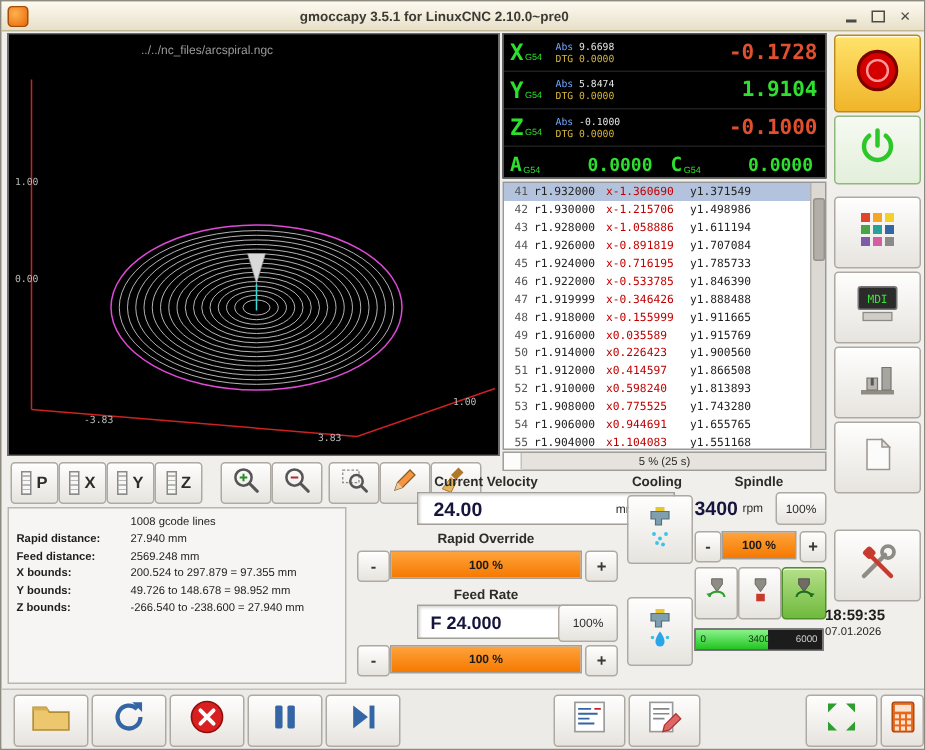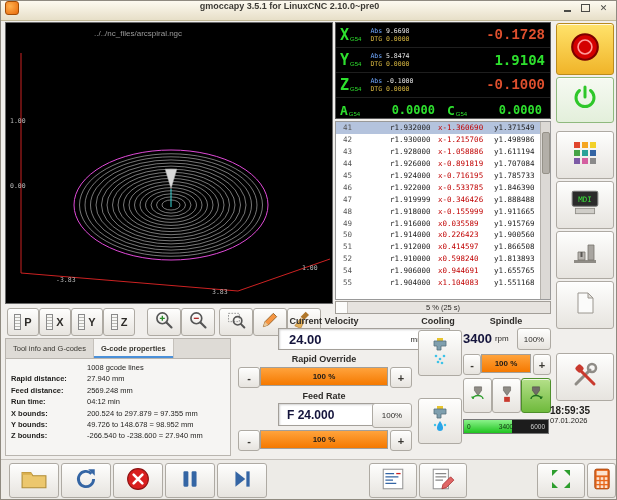--- a/index.html
+++ b/index.html
@@ -1,21 +1,21 @@
 <!DOCTYPE html>
 <html style="--accent: #f57900; --dro-green: #2ee02e; --dro-red: #e0502e; --gx: #c00000;"><head>
 <meta charset="utf-8">
 <style>
   html,body{margin:0;padding:0;background:#d8d6d2;}
   .win{position:relative;width:617px;height:500px;box-sizing:border-box;background:#f1efec;
        border:1px solid #8f8a80;font-family:"Liberation Sans",sans-serif;overflow:hidden;}
   
   .titlebar{position:absolute;left:0;top:0;right:0;height:19px;
        background:linear-gradient(#fdfaf0,#e7dfc8);border-bottom:1px solid #c2b896;
-       display:flex;}
+       display:flex;align-items:center;}
   .app-icon{width:12px;height:12px;border-radius:3px;margin-left:4px;
        background:radial-gradient(circle at 35% 35%,#ffb14e,#e8690b);border:1px solid #a34d06;}
   .title{flex:1;text-align:center;font-size:9px;font-weight:bold;color:#3c3a35;}
   .winbtns{display:flex;gap:3px;margin-right:5px;}
   .wbtn{width:15px;height:13px;display:flex;align-items:center;justify-content:center;
        font-size:9px;color:#4a4a46;}
   .min-g{width:7px;border-bottom:2px solid #4a4a46;height:7px;}
   .max-g{width:7px;height:6px;border:1px solid #4a4a46;}
   
   .btn{position:absolute;background:linear-gradient(#fefefd,#e7e4df);border:1px solid #aeaaa3;
@@ -46,33 +46,33 @@
        font-family:"DejaVu Sans Mono",monospace;margin-left:4px;}
   .dro-axis.sm{font-size:13px;}
   .dro-sys{font-size:6px;color:var(--dro-green,#2ee02e);margin:7px 0 0 1px;}
   .dro-mid{margin-left:9px;}
   .dro-line{display:block;line-height:8px;font-size:6.5px;
        font-family:"DejaVu Sans Mono",monospace;white-space:pre;}
   .abs{color:#6fa8ff;} .absval{color:#e6e6e6;}
   .dtg{color:#d7b640;} .dtgval{color:#d7b640;}
   .dro-main{position:absolute;right:5px;font-size:14px;font-weight:bold;
        font-family:"DejaVu Sans Mono",monospace;}
-  .neg{color:var(--dro-red,#e0502e);font-family:Liberation Mono, monospace;} .pos{color:var(--dro-green,#2ee02e);}
+  .neg{color:var(--dro-red,#e0502e);} .pos{color:var(--dro-green,#2ee02e);}
   .dro-half{flex:1;display:flex;align-items:center;}
   .dro-main-ac{margin-left:auto;margin-right:8px;font-size:12px;font-weight:bold;
        font-family:"DejaVu Sans Mono",monospace;}
   
   .gcode{position:absolute;left:334px;top:120px;width:216px;height:179px;background:#fff;
        border:1px solid #999;box-sizing:border-box;overflow:hidden;
        font-family:"DejaVu Sans Mono",monospace;font-size:7.5px;}
   .glist{position:absolute;left:0;top:0;right:9px;bottom:0;}
   .gline{display:flex;height:11.9px;align-items:center;white-space:pre;}
   .gline.cur{background:#b4c3dd;}
   .gn{width:16px;text-align:right;color:#555;margin-right:4px;flex-shrink:0;}
-  .gr{width:48px;color:#222;flex-shrink:0;margin-left:34px;}
+  .gr{width:48px;color:#222;flex-shrink:0;}
   .gx{width:56px;color:var(--gx,#c00000);flex-shrink:0;}
   .gy{color:#222;}
   .gscroll{position:absolute;right:0;top:0;width:9px;bottom:0;background:#dcd9d5;
        border-left:1px solid #b5b1ab;}
   .gthumb{position:absolute;top:10px;left:1px;width:6px;height:40px;background:#b3afa8;
        border:1px solid #969289;border-radius:2px;}
   .progress{position:absolute;left:334px;top:300px;width:216px;height:13px;box-sizing:border-box;
        border:1px solid #a29e98;background:#e6e3df;display:flex;align-items:center;
        justify-content:center;font-size:7.5px;color:#2e2c29;}
   .pfill{position:absolute;left:0;top:0;bottom:0;background:#fcfcfb;
@@ -261,53 +261,46 @@
         <div class="gline"><span class="gn">43</span><span class="gr">r1.928000</span><span class="gx">x-1.058886</span><span class="gy">y1.611194</span></div>
         <div class="gline"><span class="gn">44</span><span class="gr">r1.926000</span><span class="gx">x-0.891819</span><span class="gy">y1.707084</span></div>
         <div class="gline"><span class="gn">45</span><span class="gr">r1.924000</span><span class="gx">x-0.716195</span><span class="gy">y1.785733</span></div>
         <div class="gline"><span class="gn">46</span><span class="gr">r1.922000</span><span class="gx">x-0.533785</span><span class="gy">y1.846390</span></div>
         <div class="gline"><span class="gn">47</span><span class="gr">r1.919999</span><span class="gx">x-0.346426</span><span class="gy">y1.888488</span></div>
         <div class="gline"><span class="gn">48</span><span class="gr">r1.918000</span><span class="gx">x-0.155999</span><span class="gy">y1.911665</span></div>
         <div class="gline"><span class="gn">49</span><span class="gr">r1.916000</span><span class="gx">x0.035589</span><span class="gy">y1.915769</span></div>
         <div class="gline"><span class="gn">50</span><span class="gr">r1.914000</span><span class="gx">x0.226423</span><span class="gy">y1.900560</span></div>
         <div class="gline"><span class="gn">51</span><span class="gr">r1.912000</span><span class="gx">x0.414597</span><span class="gy">y1.866508</span></div>
         <div class="gline"><span class="gn">52</span><span class="gr">r1.910000</span><span class="gx">x0.598240</span><span class="gy">y1.813893</span></div>
+        <div class="gline"><span class="gn">53</span><span class="gr">r1.908000</span><span class="gx">x0.775525</span><span class="gy">y1.743280</span></div>
         <div class="gline"><span class="gn">54</span><span class="gr">r1.906000</span><span class="gx">x0.944691</span><span class="gy">y1.655765</span></div>
         <div class="gline"><span class="gn">55</span><span class="gr">r1.904000</span><span class="gx">x1.104083</span><span class="gy">y1.551168</span></div>
       </div>
     <div class="gscroll">
       <div class="gthumb"></div>
     </div>
   </div>
   <div class="progress">
     <div class="pfill" style="width: 5%;"></div>
     <span class="ptext">5 % (25 s)</span>
   </div>
 
   <div class="tabs-panel">
-    <div class="tabbar">
-      <div class="tab">Tool info and G-codes</div>
-      <div class="tab active">G-code properties</div>
-    </div>
     <div class="props">
       <div class="prow">
           <span class="plabel"></span>
           <span>1008 gcode lines</span>
         </div>
       <div class="prow">
           <span class="plabel">Rapid distance:</span>
           <span>27.940 mm</span>
         </div>
       <div class="prow">
           <span class="plabel">Feed distance:</span>
           <span>2569.248 mm</span>
-        </div>
-      <div class="prow">
-          <span class="plabel">Run time:</span>
-          <span>04:12 min</span>
         </div>
       <div class="prow">
           <span class="plabel">X bounds:</span>
           <span>200.524 to 297.879 = 97.355 mm</span>
         </div>
       <div class="prow">
           <span class="plabel">Y bounds:</span>
           <span>49.726 to 148.678 = 98.952 mm</span>
         </div>
       <div class="prow">

